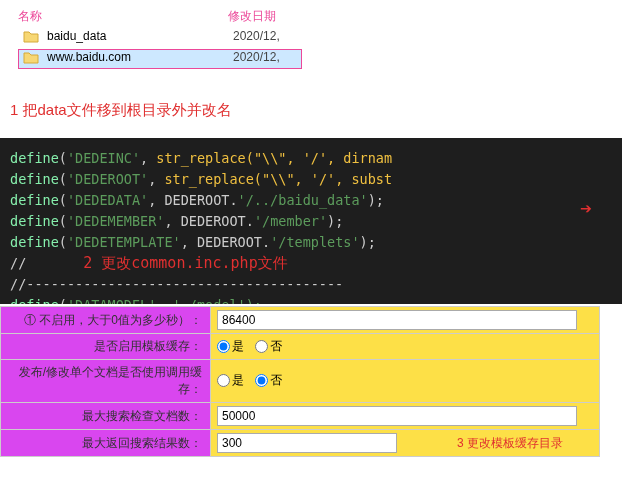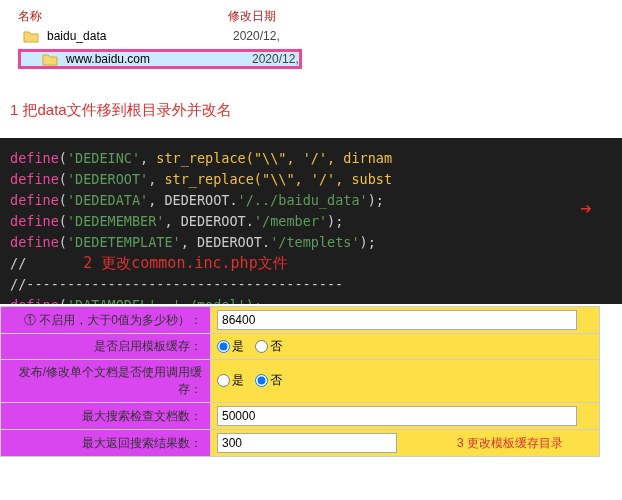--- a/index.html
+++ b/index.html
@@ -1,29 +1,29 @@
 <!DOCTYPE html>
 <html><head>
 <meta charset="utf-8">
 <style>
 *{margin:0;padding:0;box-sizing:border-box}
 body{width:622px;height:500px;font-family:"Microsoft YaHei",Arial,sans-serif;font-size:12px;background:#fff;overflow:hidden}
 .filelist{padding:6px 0 2px 18px}
-.fl-header{display:flex;color:#b91c1c;font-size:12px;padding:2px 0 4px 0}
+.fl-header{display:flex;color:#ec4899;font-size:12px;padding:2px 0 4px 0}
 .fl-header .col-name{width:210px}
 .fl-header .col-date{width:80px}
 .fl-row{display:flex;align-items:flex-start;height:20px}
 .fl-row .icon{width:16px;height:16px;margin-right:8px;display:inline-block}
 .fl-row .name{width:186px}
 .fl-row .date{color:#444}
-.fl-row.selected{background:#cde8ff;border:3px solid #ec4899;padding-left:21px;margin-right:320px}
+.fl-row.selected{background:#cde8ff;border:1px solid #ec4899;padding-left:4px;margin-right:320px}
 .fl-row.normal{padding-left:5px}
 .note1{color:#e03030;font-size:15px;padding:30px 0 18px 10px}
 .code{background:#1e1e1e;color:#ccc;font-family:Consolas,monospace;font-size:13.5px;line-height:21px;padding:10px 0 0 10px;white-space:pre;position:relative;height:166px;overflow:hidden}
-.kw{color:#ec4899}
+.kw{color:#86efac}
 .str{color:#5c9c5c}
 .pun{color:#ccc}
 .hl{color:#f0c040}
 .arrow-red{position:absolute;right:30px;top:60px;color:#e03030;font-size:20px}
 .note2{color:#e03030;font-size:15px}
 .settings{padding:2px 0 0 0}
 .settings table{border-collapse:collapse;width:600px}
 .settings td{border:1px solid #ccc}
 .settings .lbl{width:210px;text-align:right;padding:4px 8px;background:#d946ef;color:#333;font-size:12px}
 .settings .val{padding:3px 6px;background:#fde047}

